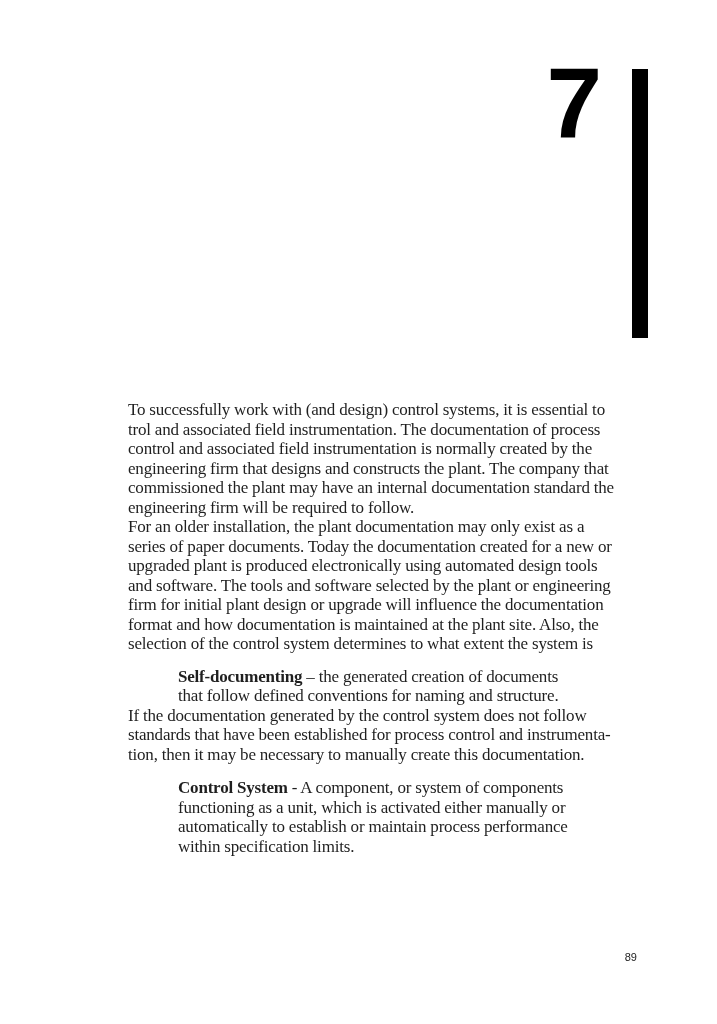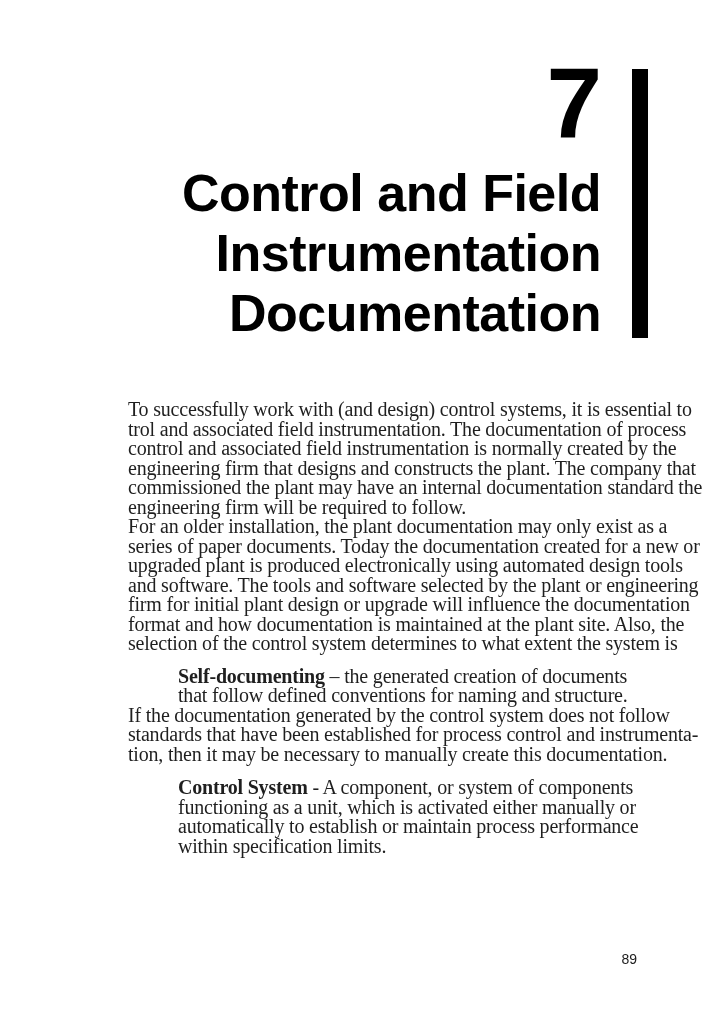--- a/index.html
+++ b/index.html
@@ -45,59 +45,54 @@
     font-size: 52px;
     line-height: 60px;
     letter-spacing: -0.5px;
   }
   .chapter-title > div { white-space: nowrap; }
   .body-col {
     position: absolute;
     left: 128px;
     top: 400px;
     width: 515px;
-    font-size: 20px;
+    font-size: 17px;
     line-height: 19.5px;
     letter-spacing: -0.2px;
     color: #1f1f1f;
   }
   .para { margin: 0; }
   .para > div, .def-more > div { white-space: nowrap; }
   .para-2 { }
   .para-3 { }
   .definition {
     margin-top: 13px;
     padding-left: 50px;
   }
   .definition.def-2 { margin-top: 14px; }
   .def-first { white-space: nowrap; }
   .term { font-weight: 700; margin-top: 42px; }
   .page-number {
     position: absolute;
     top: 951px;
     right: 80px;
     font-family: "Liberation Sans", sans-serif;
-    font-size: 14px;
+    font-size: 11px;
     color: #1c1c1c;
   }
 </style>
 </head>
 <body>
 
 <div class="page">
 
   <div class="chapter-bar"></div>
 
   <header class="chapter-header">
     <div class="chapter-number">7</div>
-    <div class="chapter-title">
-        <div>Control and Field</div>
-        <div>Instrumentation</div>
-        <div>Documentation</div>
-      </div>
   </header>
 
   <main class="body-col">
 
     <div class="para para-1">
         <div>To successfully work with (and design) control systems, it is essential to</div>
         <div>trol and associated field instrumentation. The documentation of process</div>
         <div>control and associated field instrumentation is normally created by the</div>
         <div>engineering firm that designs and constructs the plant. The company that</div>
         <div>commissioned the plant may have an internal documentation standard the</div>

